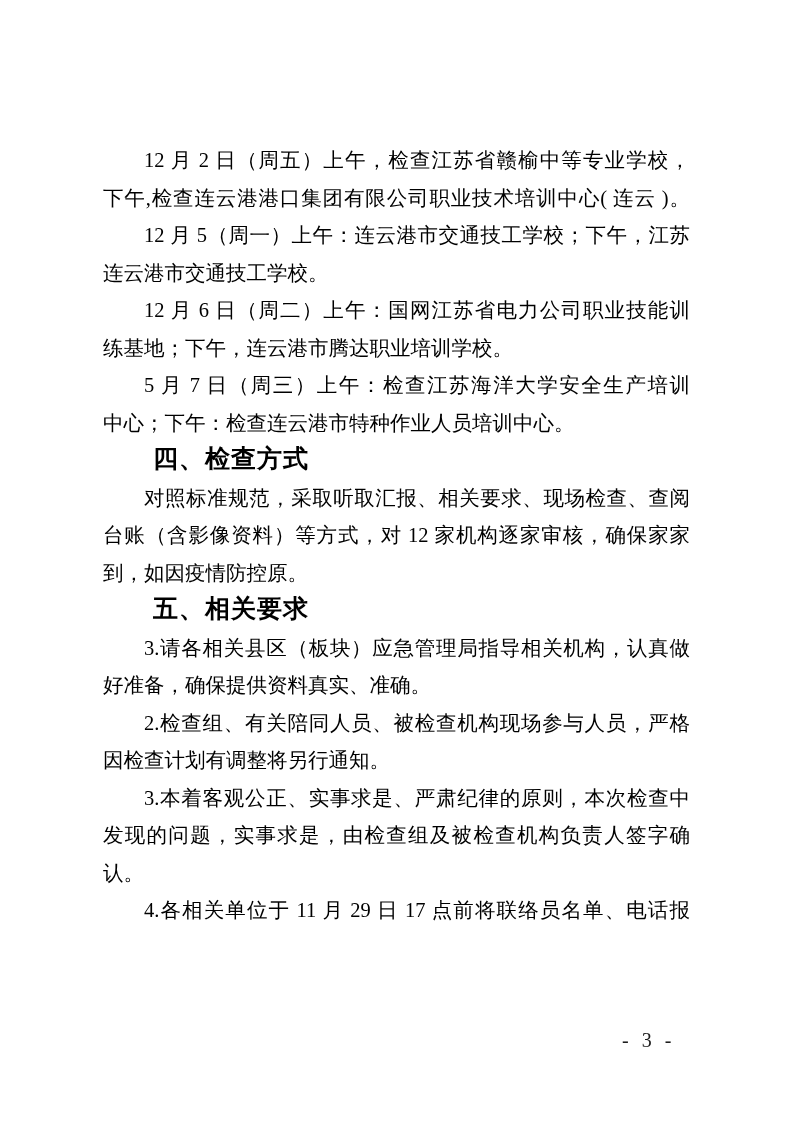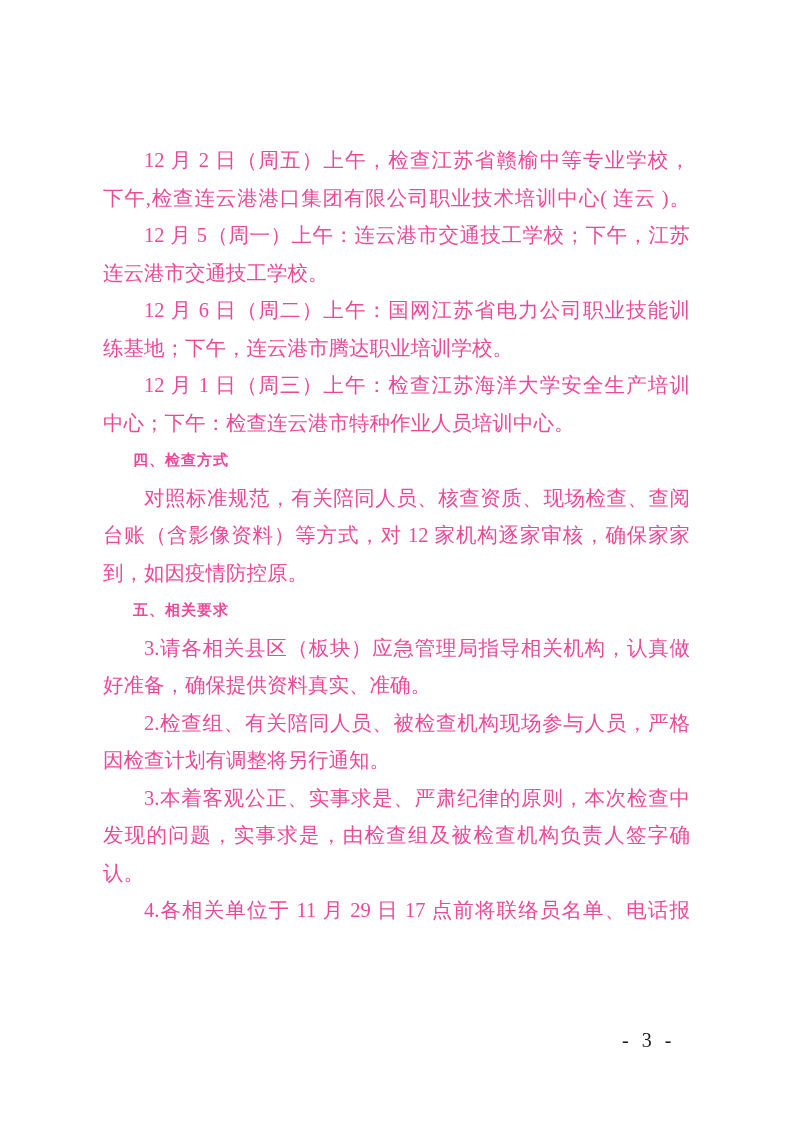--- a/index.html
+++ b/index.html
@@ -18,36 +18,36 @@
     position: absolute;
     left: 103px;
     top: 142px;
     width: 587px;
   }
   .line {
     height: 37.5px;
     line-height: 37.5px;
     font-family: "Liberation Serif", "DejaVu Serif", serif;
     font-size: 20.5px;
-    color: #ec4899;
+    color: #000000;
     text-align: left;
     white-space: nowrap;
   }
   .line.fill {
     white-space: normal;
     text-align: justify;
     text-align-last: justify;
   }
   .line.indent {
     text-indent: 2em;
   }
   .line.heading {
-    font-family: Liberation Serif, serif;
+    font-family: Liberation Mono, monospace;
     font-weight: 700;
-    font-size: 15px;
+    font-size: 25px;
     text-align: right;
     text-align-last: left;
     letter-spacing: 1px;
   }
   .page-number {
     position: absolute;
     left: 622px;
     top: 1029px;
     font-family: "Liberation Serif", "DejaVu Serif", serif;
     font-size: 20px;
@@ -60,24 +60,24 @@
 <body>
 
 <div class="page">
   <div class="content">
       <div class="line indent fill">12 月 2 日（周五）上午，检查江苏省赣榆中等专业学校，</div>
       <div class="line fill">下午,检查连云港港口集团有限公司职业技术培训中心( 连云 )。</div>
       <div class="line indent fill">12 月 5（周一）上午：连云港市交通技工学校；下午，江苏</div>
       <div class="line">连云港市交通技工学校。</div>
       <div class="line indent fill">12 月 6 日（周二）上午：国网江苏省电力公司职业技能训</div>
       <div class="line">练基地；下午，连云港市腾达职业培训学校。</div>
-      <div class="line indent fill">12 月 1 日（周三）上午：检查江苏海洋大学安全生产培训</div>
+      <div class="line indent fill">5 月 7 日（周三）上午：检查江苏海洋大学安全生产培训</div>
       <div class="line">中心；下午：检查连云港市特种作业人员培训中心。</div>
       <div class="line heading indent">四、检查方式</div>
-      <div class="line indent fill">对照标准规范，有关陪同人员、核查资质、现场检查、查阅</div>
+      <div class="line indent fill">对照标准规范，采取听取汇报、相关要求、现场检查、查阅</div>
       <div class="line fill">台账（含影像资料）等方式，对 12 家机构逐家审核，确保家家</div>
       <div class="line">到，如因疫情防控原。</div>
       <div class="line heading indent">五、相关要求</div>
       <div class="line indent fill">3.请各相关县区（板块）应急管理局指导相关机构，认真做</div>
       <div class="line">好准备，确保提供资料真实、准确。</div>
       <div class="line indent fill">2.检查组、有关陪同人员、被检查机构现场参与人员，严格</div>
       <div class="line">因检查计划有调整将另行通知。</div>
       <div class="line indent fill">3.本着客观公正、实事求是、严肃纪律的原则，本次检查中</div>
       <div class="line fill">发现的问题，实事求是，由检查组及被检查机构负责人签字确</div>
       <div class="line">认。</div>

